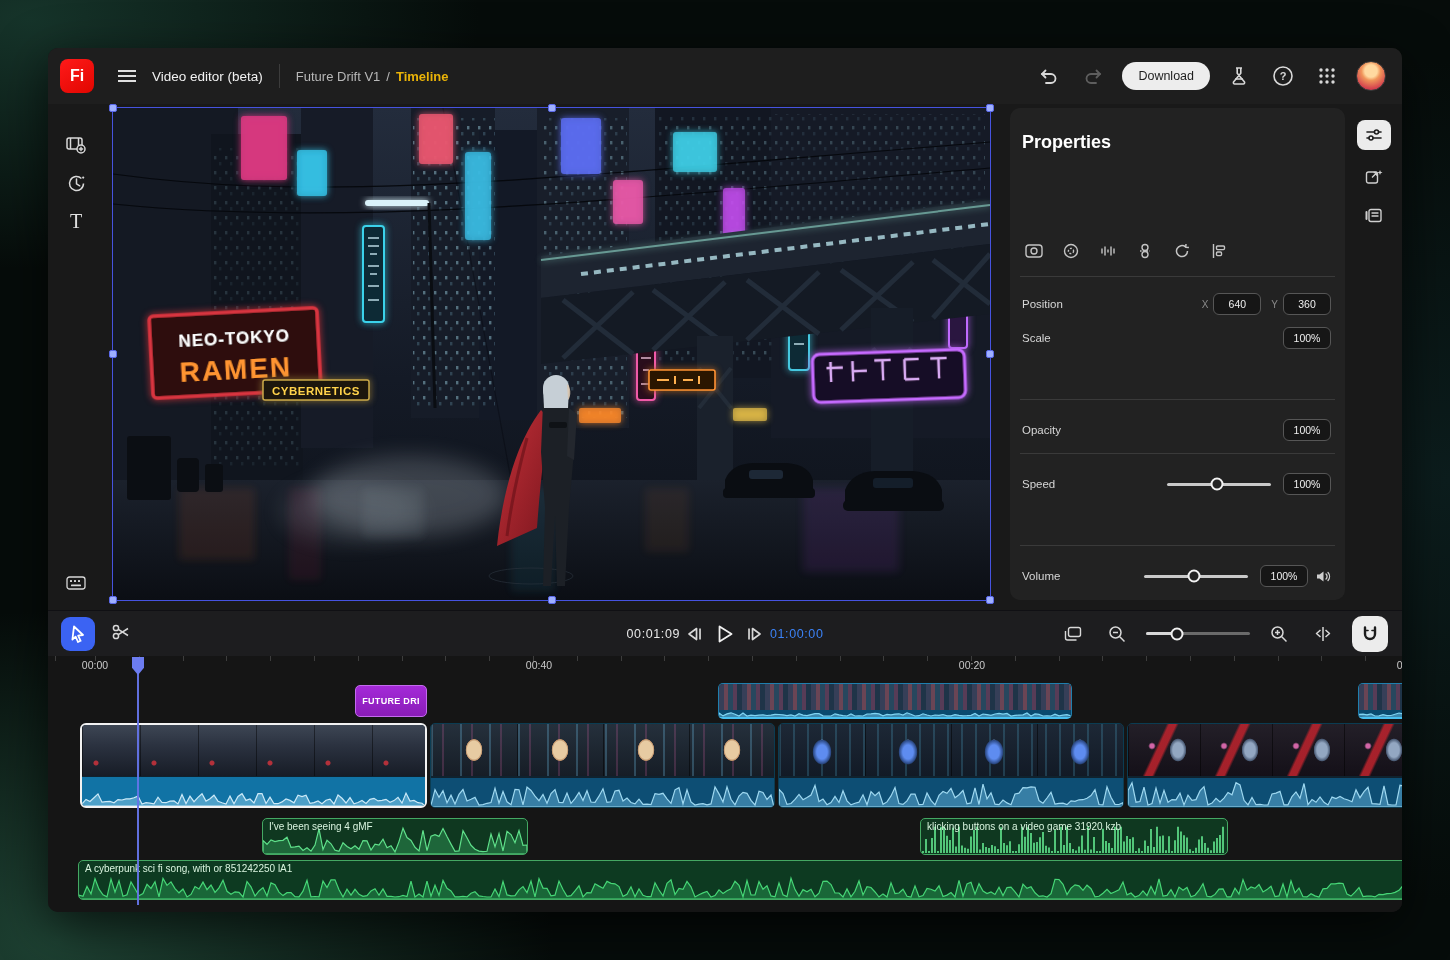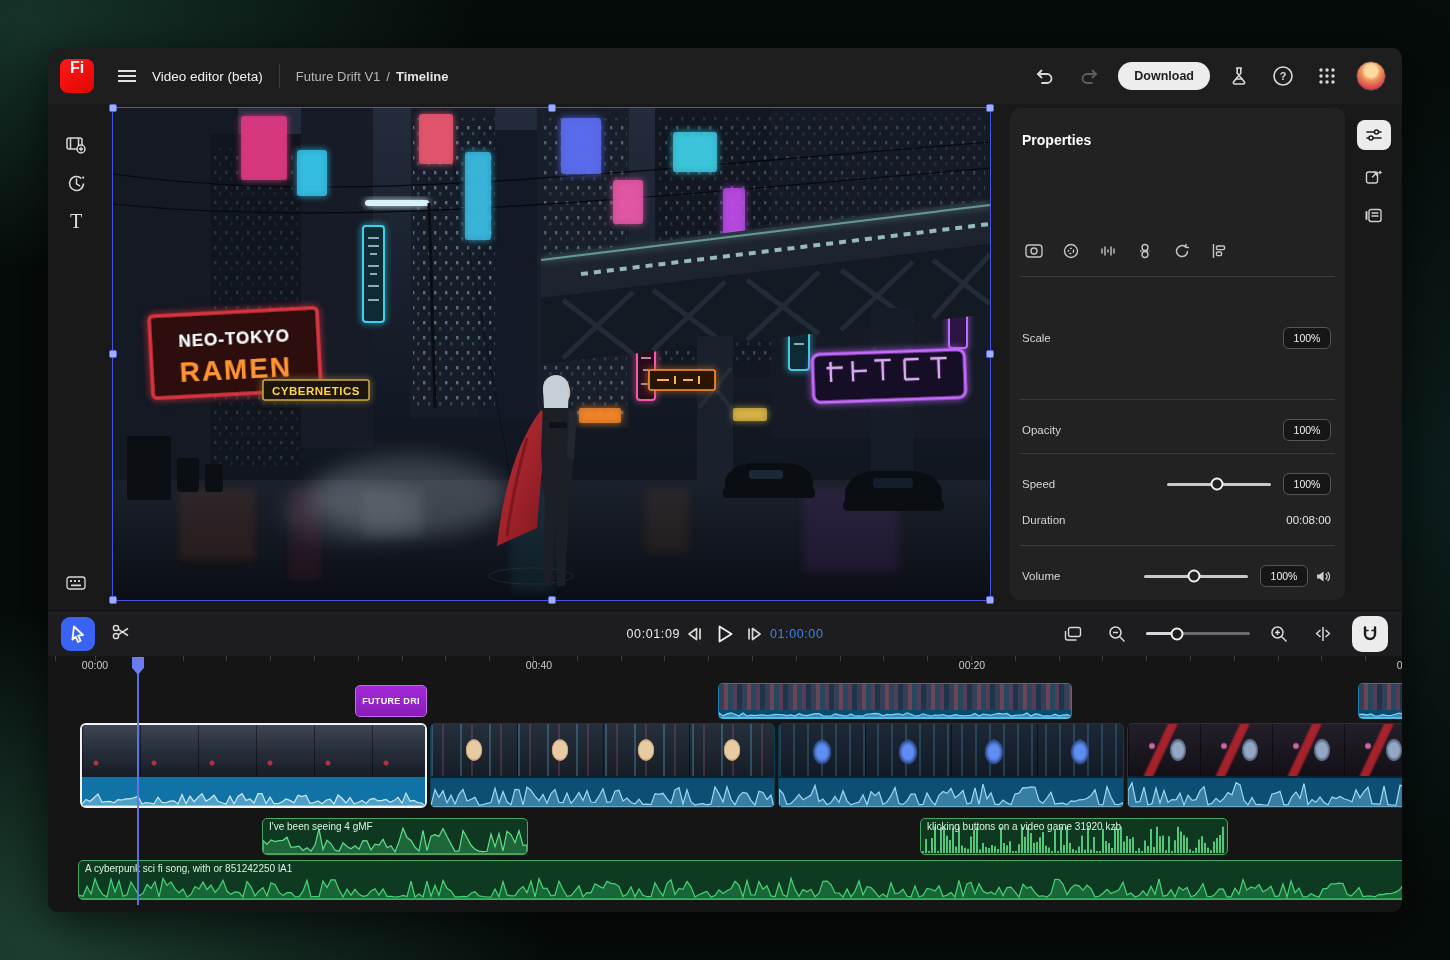--- a/index.html
+++ b/index.html
@@ -13,41 +13,41 @@
       #060c0a;
     color:#e8e8e8;
   }
   .window {
     position:absolute; left:48px; top:48px; width:1354px; height:864px;
     background:#191919; border-radius:10px; overflow:hidden;
     box-shadow:0 14px 50px rgba(0,0,0,.65);
   }
   
   .topbar { position:absolute; left:0; top:0; right:0; height:56px; background:#1e1e1e; display:flex; align-items:center; padding:0 16px 0 12px; }
-  .logo { width:34px; height:34px; border-radius:8px; background:linear-gradient(145deg,#ff1a1a,#e10600); display:flex; justify-content:center; font-weight:bold; font-size:16px; color:#fff; }
+  .logo { width:34px; height:34px; border-radius:8px; background:linear-gradient(145deg,#ff1a1a,#e10600); display:flex; align-items:center; justify-content:center; font-weight:bold; font-size:16px; color:#fff; }
   .hamburger { margin-left:18px; width:30px; height:30px; display:flex; align-items:center; justify-content:center; cursor:pointer; }
   .app-title { margin-left:10px; font-size:13.5px; color:#f1f1f1; }
   .tb-divider { width:1px; height:24px; background:#3c3c3c; margin:0 16px; }
   .breadcrumb { font-size:13px; color:#b8b8b8; display:flex; gap:6px; align-items:center; }
-  .breadcrumb .page { color:#e5e5e5; font-weight:bold; }
+  .breadcrumb .page { color:#eab308; font-weight:bold; }
   .tb-right { margin-left:auto; display:flex; align-items:center; gap:14px; }
   .ico { width:30px; height:30px; display:flex; align-items:center; justify-content:center; color:#d8d8d8; cursor:pointer; border-radius:6px; }
   .ico.dim { color:#5e5e5e; }
-  .download-btn { background:#ededed; color:#1d1d1d; font-size:12.5px; font-weight:bold; border:none; border-radius:16px; padding:7px 16px; cursor:pointer; }
+  .download-btn { background:#ededed; color:#1d1d1d; font-size:12.5px; font-weight:normal; border:none; border-radius:16px; padding:7px 16px; cursor:pointer; }
   .avatar { width:30px; height:30px; border-radius:50%; background:radial-gradient(circle at 50% 32%, #ffd9a0 0 26%, #f0955a 40%, #d4414e 75%, #8e2a52 100%); border:1px solid #3a3a3a; cursor:pointer; }
   
   .left-tools { position:absolute; left:0; top:56px; width:56px; bottom:302px; background:#191919; }
   .left-tools .ico { position:absolute; left:13px; }
   
   .preview { position:absolute; left:65px; top:60px; width:877px; height:492px; background:#0d1118; outline:1.5px solid #4653df; }
   .preview svg { display:block; width:100%; height:100%; }
   .handle { position:absolute; width:8px; height:8px; background:#9fb0ff; border:1px solid #5a68e8; border-radius:2px; z-index:5; }
   
   .props { position:absolute; left:962px; top:60px; width:335px; height:492px; background:#222222; border-radius:10px; font-size:11.5px; }
-  .props h2 { position:absolute; left:12px; top:24px; font-size:14px; color:#ffffff; }
+  .props h2 { position:absolute; left:12px; top:24px; font-size:18px; color:#ffffff; }
   .clip-card { position:absolute; left:10px; top:50px; width:315px; height:62px; background:#2b2b2b; border-radius:8px; }
   .clip-thumb { position:absolute; left:10px; top:9px; width:44px; height:44px; border-radius:6px; background:linear-gradient(135deg,#0d4f63,#0a3a4e); display:flex; align-items:center; justify-content:center; }
   .clip-thumb .dashed { width:28px; height:28px; border:1.5px dashed #8fd9ea; border-radius:5px; display:flex; align-items:center; justify-content:center; }
   .clip-title { position:absolute; left:64px; top:13px; width:240px; font-size:11.5px; color:#f0f0f0; white-space:nowrap; overflow:hidden; }
   .clip-meta { position:absolute; left:64px; top:32px; font-size:10.5px; color:#9a9a9a; }
   .prop-icons { position:absolute; left:12px; top:132px; display:flex; gap:13px; }
   .prop-icons .ico { width:24px; height:22px; color:#c4c4c4; }
   .pdiv { position:absolute; left:10px; right:10px; height:1px; background:#3a3a3a; }
   .prow { position:absolute; left:12px; right:14px; height:24px; display:flex; align-items:center; }
   .prow .lbl { color:#d6d6d6; }
@@ -460,20 +460,29 @@
       <div class="ico">
           <svg class="icon" width="16" height="16" viewBox="0 0 16 16" fill="none" stroke="currentColor" stroke-width="1.4">
             <line x1="2.5" y1="1" x2="2.5" y2="15"></line>
             <rect x="5.5" y="3" width="8" height="3.6" rx="1"></rect>
             <rect x="5.5" y="9" width="5" height="3.6" rx="1"></rect>
           </svg>
         </div>
     </div>
     <div class="pdiv" style="top:168px"></div>
 
+    <div class="prow" style="top:184px">
+      <span class="lbl">Position</span>
+      <span class="right-align">
+        <span class="axis">X</span>
+        <span class="spec-input">640</span>
+        <span class="axis">Y</span>
+        <span class="spec-input">360</span>
+      </span>
+    </div>
     <div class="prow" style="top:218px">
       <span class="lbl">Scale</span>
       <span class="right-align">
           <span class="spec-input">100%</span>
         </span>
     </div>
     <div class="pdiv" style="top:291px"></div>
 
     <div class="prow" style="top:310px">
       <span class="lbl">Opacity</span>
@@ -484,24 +493,20 @@
     <div class="pdiv" style="top:345px"></div>
 
     <div class="prow" style="top:364px">
       <span class="lbl">Speed</span>
       <span class="right-align">
         <span class="slider" style="margin-right:12px">
             <span class="knob" style="left:48%"></span>
           </span>
         <span class="spec-input">100%</span>
       </span>
-    </div>
-    <div class="prow" style="top:400px">
-      <span class="lbl">Duration</span>
-      <span class="dur-val">00:08:00</span>
     </div>
     <div class="pdiv" style="top:437px"></div>
 
     <div class="prow" style="top:456px">
       <span class="lbl">Volume</span>
       <span class="right-align">
         <span class="slider" style="margin-right:12px">
             <span class="knob" style="left:48%"></span>
           </span>
         <span class="spec-input">100%</span>

